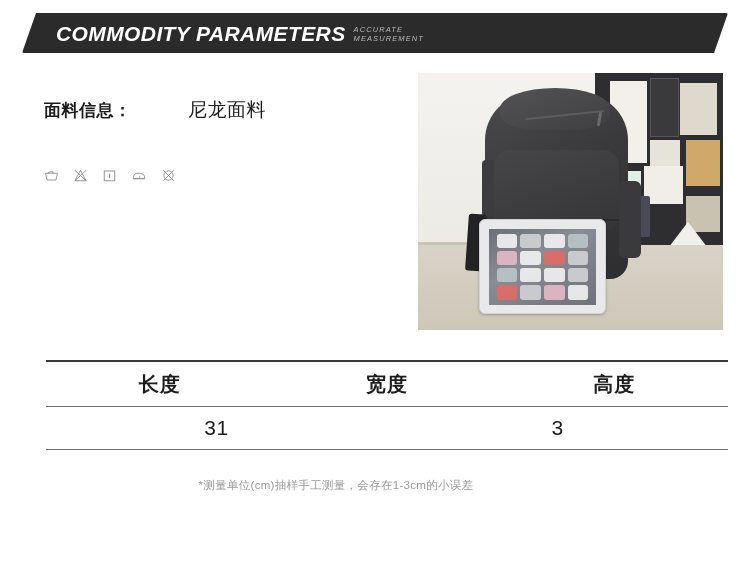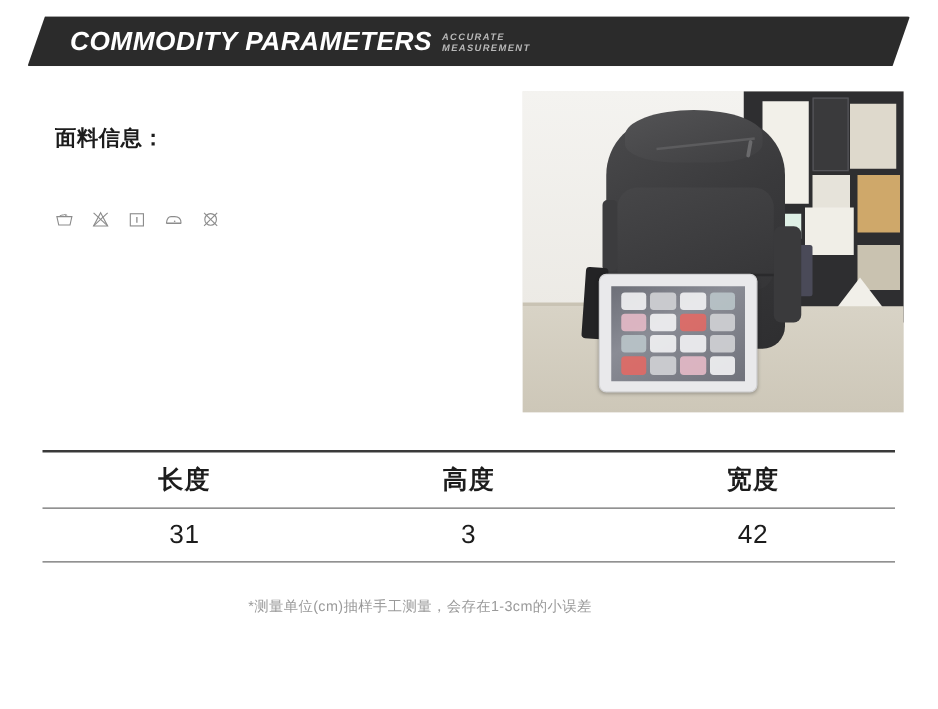--- a/index.html
+++ b/index.html
@@ -54,21 +54,21 @@
   }
   .banner-sub {
     display: flex;
     flex-direction: column;
     justify-content: center;
     padding-top: 2px;
   }
   .banner-sub span {
     color: #b8b8b8;
     font-size: 7.5px;
-    font-weight: bold;
+    font-weight: normal;
     font-style: italic;
     letter-spacing: 1.1px;
     line-height: 9px;
     white-space: nowrap;
   }
 
   
   .spec-list {
     position: absolute;
     left: 44px;
@@ -233,21 +233,21 @@
   }
   .tab-ic { border-radius: 3px; background: #cfd0d4; opacity:.92; }
   .tab-ic.r { background:#e06a66; }
   .tab-ic.p { background:#e3b9c6; }
   .tab-ic.w { background:#f0f0f2; }
   .tab-ic.g { background:#b9c3c8; }
 
   
   .dim-table {
     position: absolute;
-    left: 34px;
+    left: 46px;
     top: 360px;
     width: 682px;
   }
   .dim-rule {
     height: 2px;
     background: #3a3a3a;
   }
   .dim-rule.thin { height: 1px; background: #6d6d6d; }
   .dim-row {
     display: flex;
@@ -292,20 +292,21 @@
       <span>ACCURATE</span>
       <span>MEASUREMENT</span>
     </div>
   </div>
 </div>
 
 <div class="spec-list">
 
   <div class="spec-row">
     <div class="spec-label">面料信息：</div>
+    <div class="spec-value">尼龙面料</div>
   </div>
 
 
 
   <div class="spec-row">
     <div class="care-icons">
 
       <span>
         <svg width="15" height="15" viewBox="0 0 20 20">
           <path d="M2 7 h16 l-2 9 h-12 z" fill="none" stroke="#8c8c8c" stroke-width="1.2"></path>
@@ -397,28 +398,27 @@
       <span class="tab-ic w"></span>
     </div>
   </div>
 </div>
 
 <div class="dim-table">
   <div class="dim-rule"></div>
 
   <div class="dim-row dim-head">
     <div class="dim-cell">长度</div>
+    <div class="dim-cell">宽度</div>
     <div class="dim-cell">高度</div>
-    <div class="dim-cell">宽度</div>
   </div>
 
   <div class="dim-rule thin"></div>
 
   <div class="dim-row dim-body">
     <div class="dim-cell">31</div>
     <div class="dim-cell">3</div>
-    <div class="dim-cell">42</div>
   </div>
 
   <div class="dim-rule thin"></div>
 </div>
 
 <div class="footnote">*测量单位(cm)抽样手工测量，会存在1-3cm的小误差</div>
 
 </body></html>

